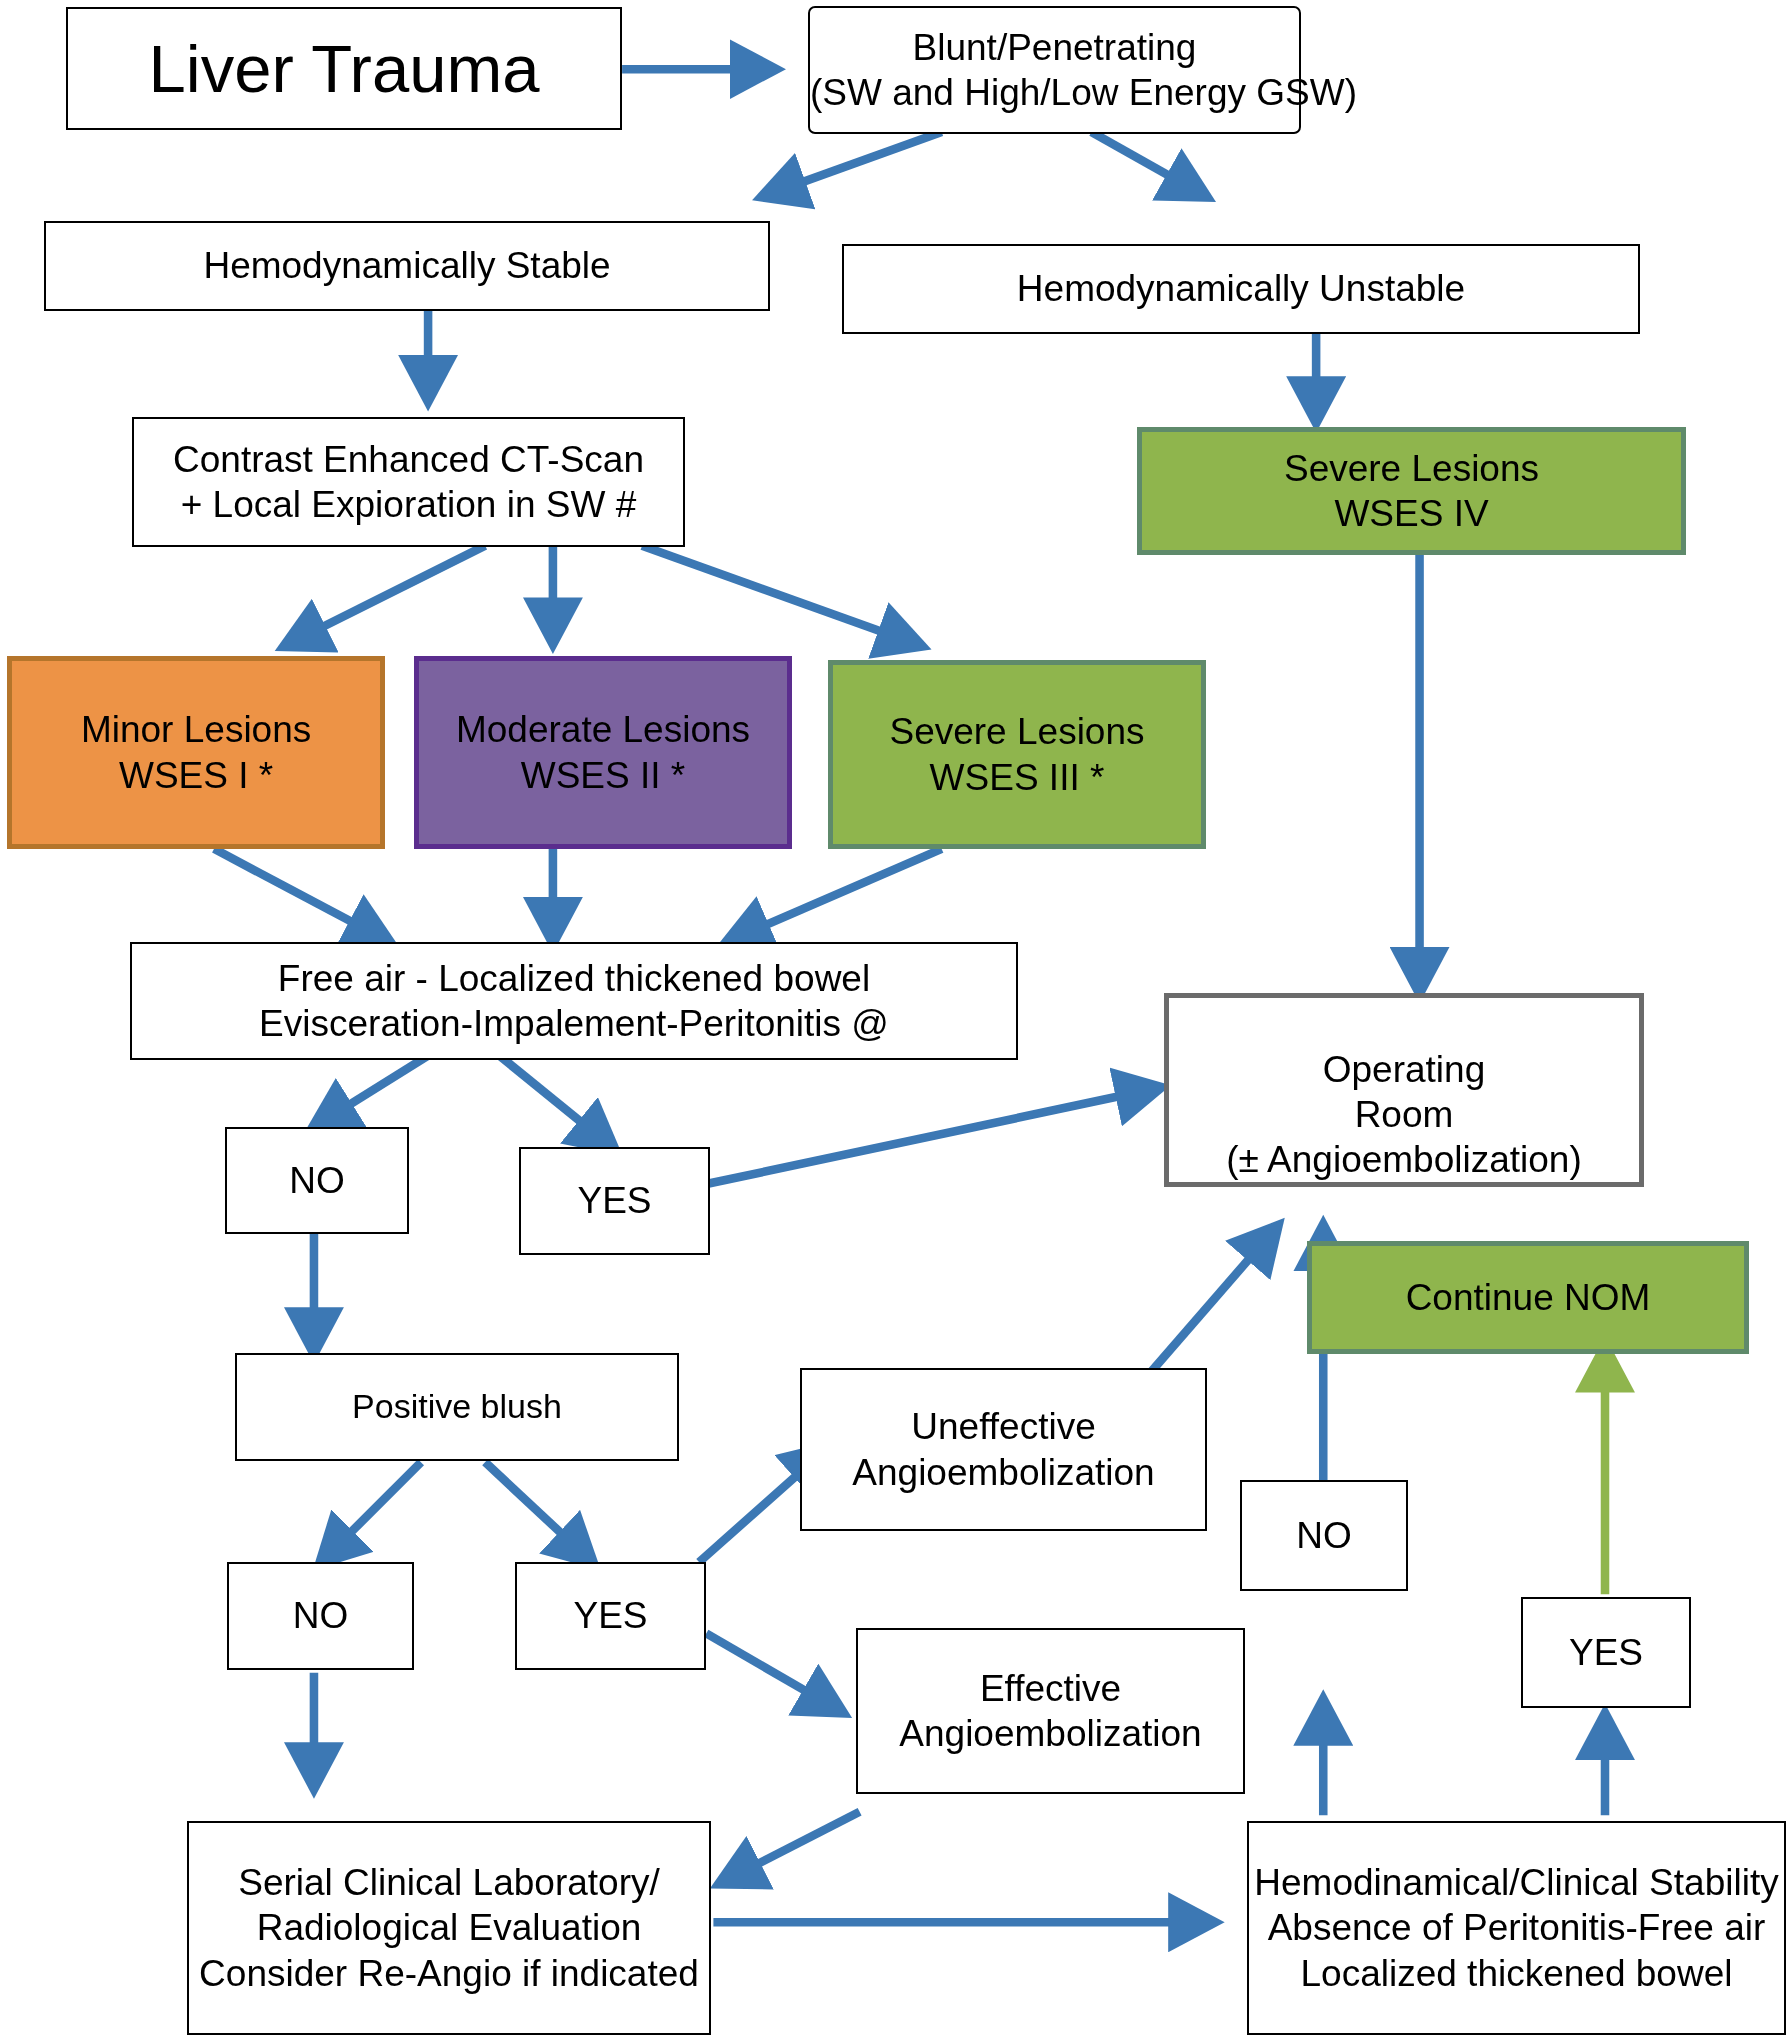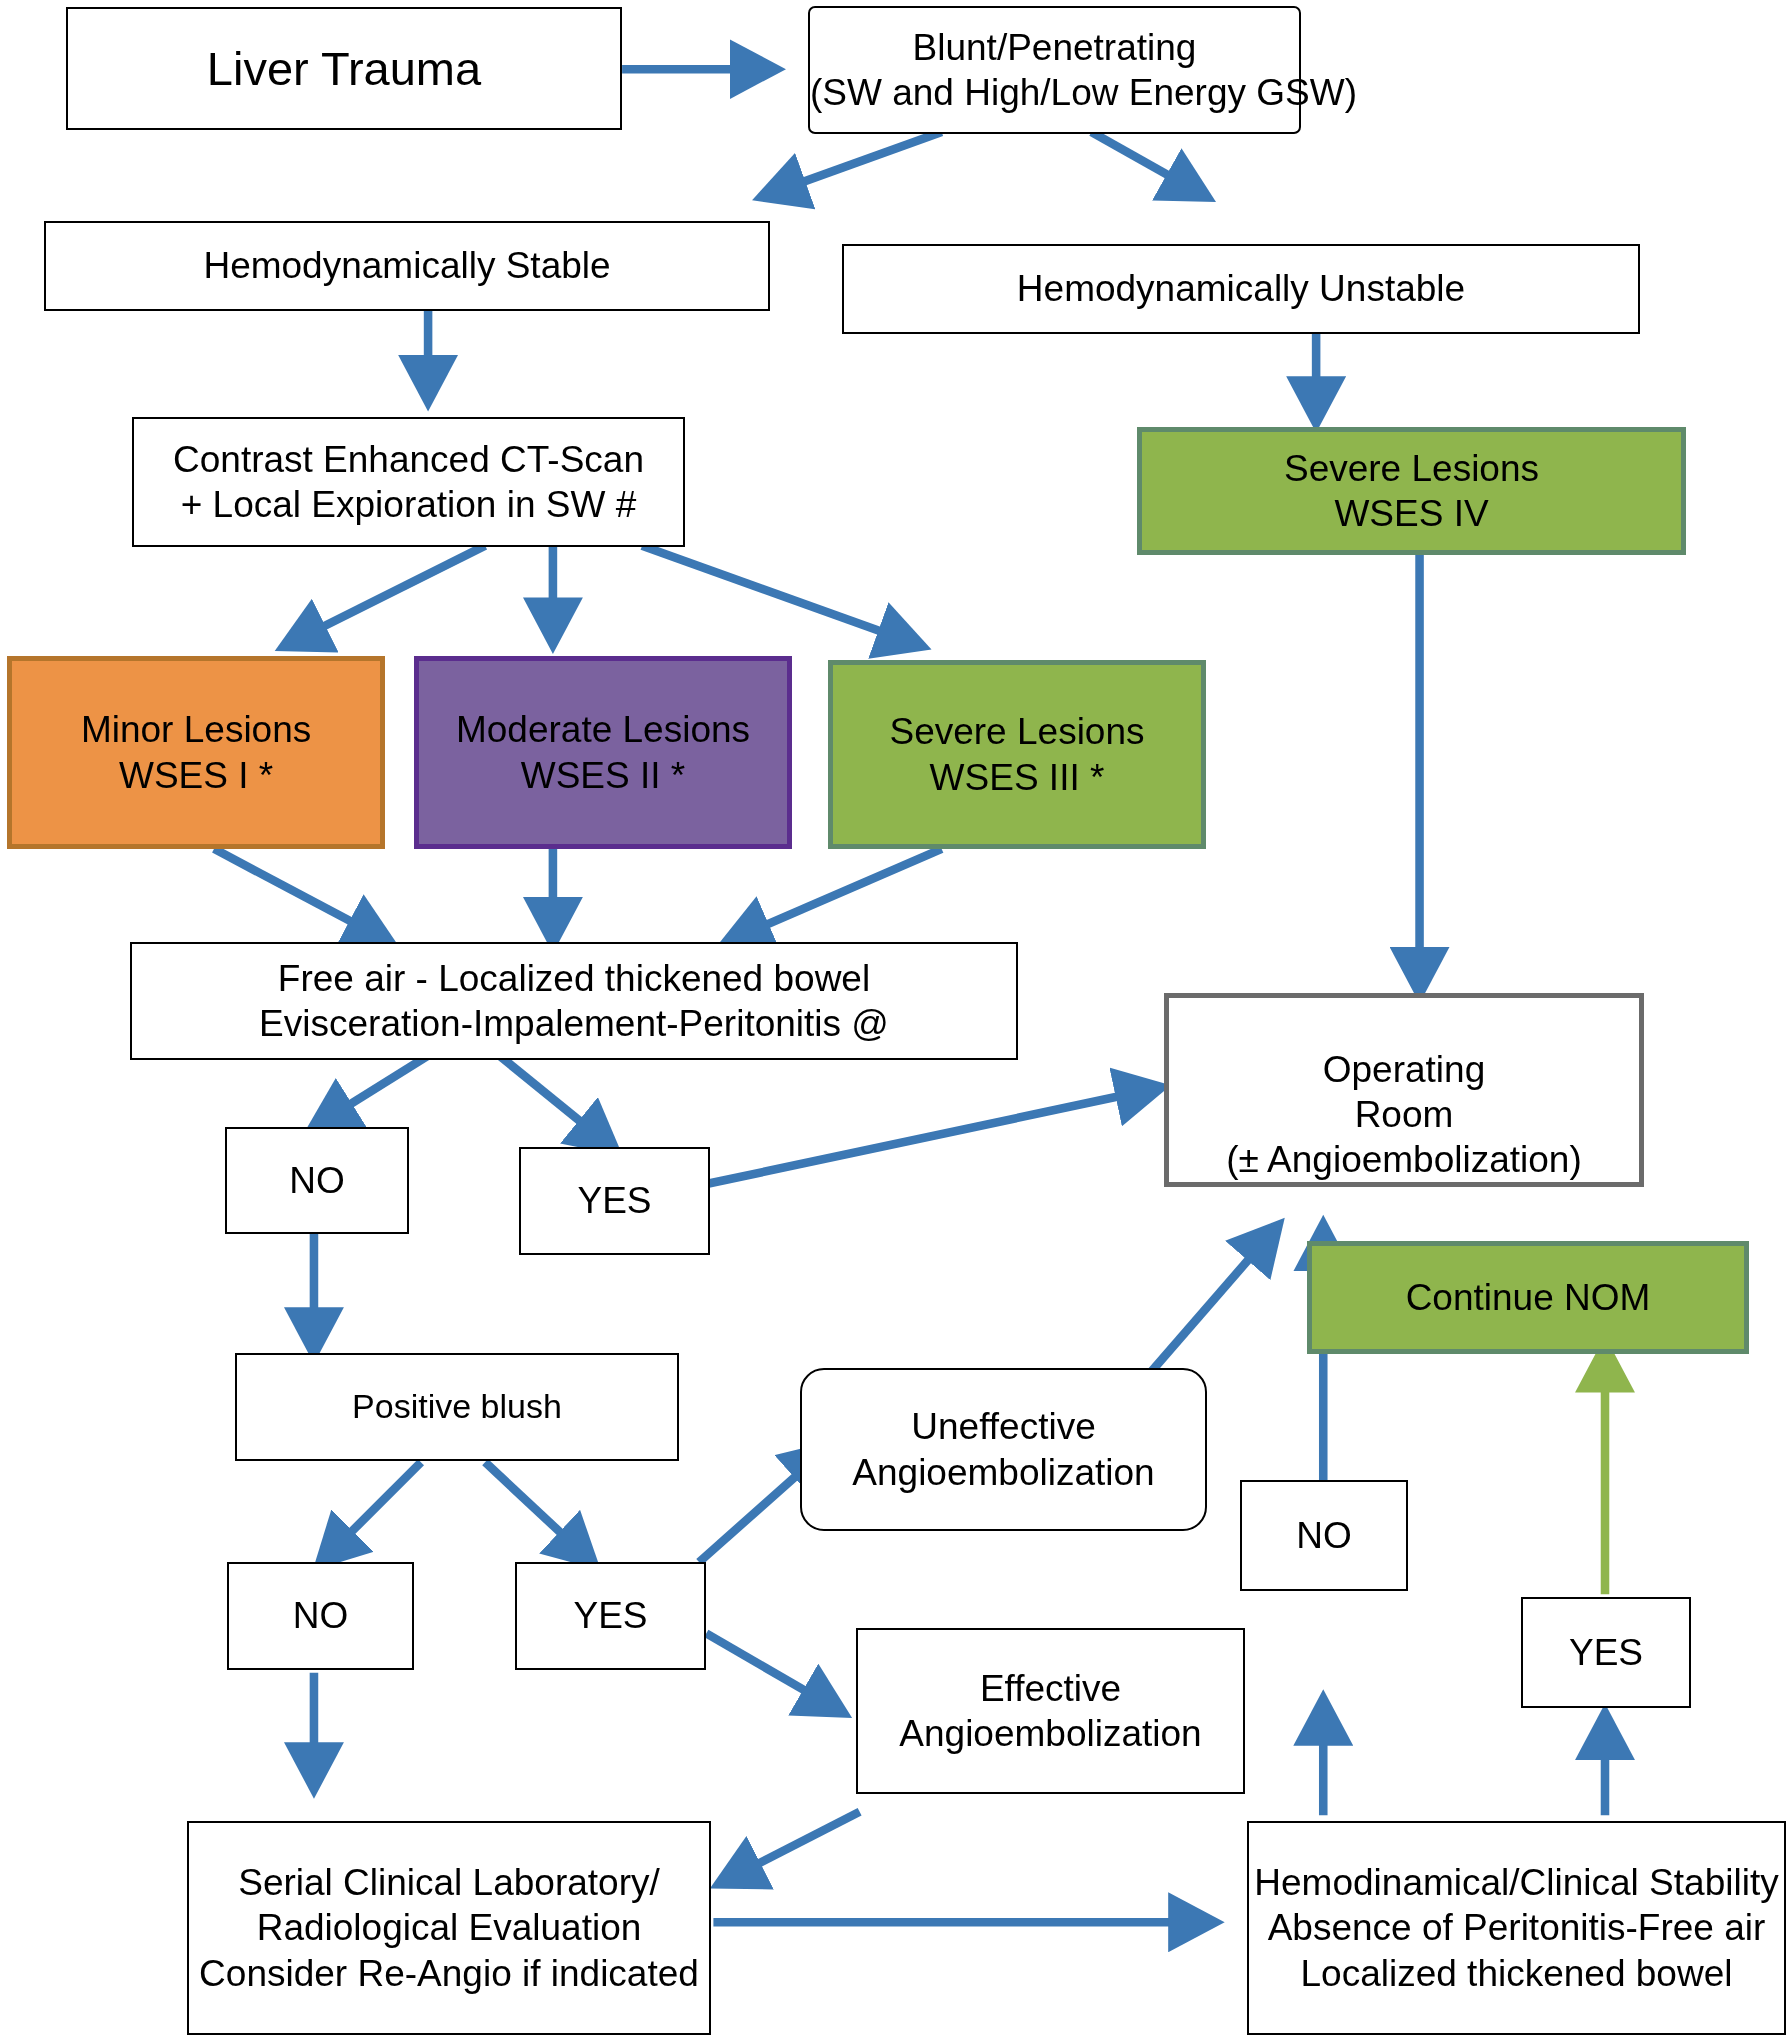--- a/index.html
+++ b/index.html
@@ -36,21 +36,21 @@
   }
   .node .lines { width: 100%; }
   .node .ln { display: block; white-space: pre; }
 
   .n-plain { border: 2.9px solid #000; background:#fff; }
   .n-gray  { border: 5px solid #6b6b6b; background:#fff; }
   .n-orange{ border: 5px solid #b5752b; background:#ed9346; }
   .n-purple{ border: 5px solid #5b2d8e; background:#7b629f; }
   .n-green { border: 5px solid #5f8a6b; background:#8fb54d; }
 
-  .fs-big   { font-size: 47px; }
+  .fs-big   { font-size: 67px; }
   .fs-main  { font-size: 37px; }
   .fs-small { font-size: 34px; }
 </style>
 </head>
 <body>
 
 <div id="canvas">
 
   <svg id="edges" viewBox="0 0 2512 2853">
     <defs>
@@ -217,21 +217,21 @@
         <span class="ln">Continue NOM</span>
       </span>
   </div>
 
   <div class="node n-plain fs-small" style="left:235px; top:1353px; width:444px; height:108px;">
     <span class="lines">
         <span class="ln">Positive blush</span>
       </span>
   </div>
 
-  <div class="node n-plain fs-main" style="left:800px; top:1368px; width:407px; height:163px;border-radius:24px;">
+  <div class="node n-plain fs-main" style="left:800px; top:1368px; width:407px; height:163px;">
     <span class="lines">
         <span class="ln">Uneffective</span>
         <span class="ln">Angioembolization</span>
       </span>
   </div>
 
   <div class="node n-plain fs-main" style="left:227px; top:1562px; width:187px; height:108px;">
     <span class="lines">
         <span class="ln">NO</span>
       </span>

